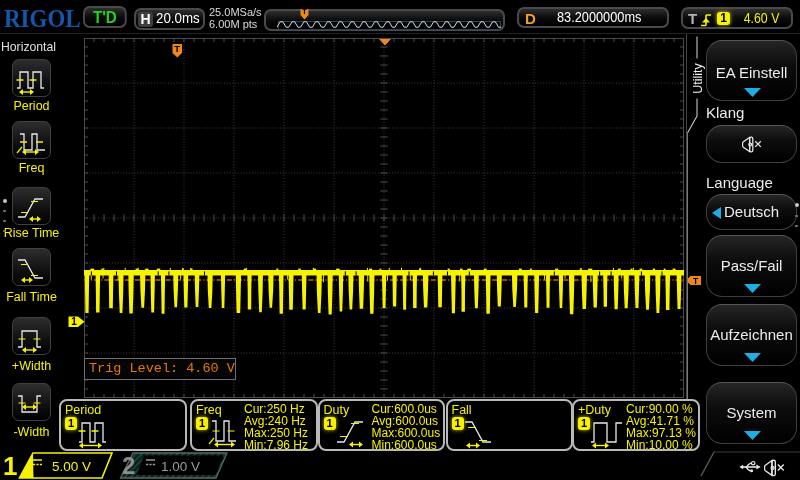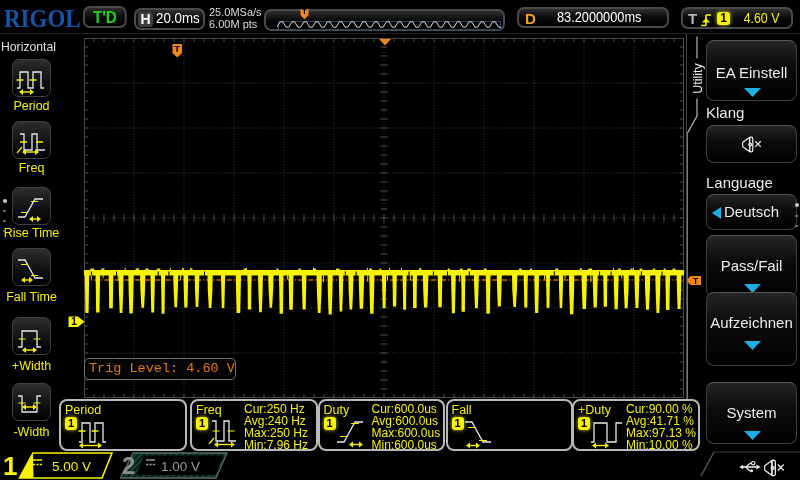--- a/index.html
+++ b/index.html
@@ -22,23 +22,23 @@
 #trigbox .badge{position:absolute;left:34px;top:2.5px;width:13px;height:13px;font-size:12px;line-height:13px}
 #trigbox .v{position:absolute;left:59px;top:0.5px;width:46px;text-align:center;font-size:14.5px;color:#f6f200;transform:scaleX(0.85);transform-origin:left}
 #topline{position:absolute;left:0;top:33px;width:800px;height:1px;background:#222}
 #hlabel{position:absolute;left:1px;top:38.5px;width:64px;font-size:13px;color:#e0e0e0;transform:scaleX(0.94);transform-origin:left}
 .sbtn{position:absolute;left:12px;width:39px;height:38px;border:1px solid #404040;border-radius:7px;background:linear-gradient(#2d2d2d,#101010 60%,#000)}
 .slbl{position:absolute;left:0;width:63px;text-align:center;font-size:12.5px;color:#f6f200}
 .mpanel{position:absolute;top:398.5px;width:127.5px;height:52.5px;border:2px solid #b9b9b9;border-radius:8px;background:#000}
 .mpanel .ttl{position:absolute;left:4px;top:2.5px;font-size:12.5px;color:#f6f200}
 .mpanel .badge{position:absolute;left:4px;top:16px;width:12px;height:13px;font-size:11px;line-height:13px}
 .mpanel .vals{position:absolute;left:52px;top:2px;font-size:12px;line-height:12.2px;color:#f6f200;white-space:pre}
-.menu-btn{position:absolute;left:706px;width:91px;border:1px solid #3f3f3f;border-top-color:#555;border-radius:8px;background:linear-gradient(#252525,#0d0d0d 40%,#000);text-align:center;color:#ececec;font-size:15px}
+.menu-btn{position:absolute;left:706px;width:91px;border:1px solid #3f3f3f;border-top-color:#555;border-radius:16px;background:linear-gradient(#252525,#0d0d0d 40%,#000);text-align:center;color:#ececec;font-size:15px}
 .mtitle{position:absolute;left:706px;width:91px;text-align:left;color:#ececec;font-size:15px}
-#trlvl{position:absolute;left:84px;top:358px;width:152px;height:22px;border:1px solid #6e6e6e;border-radius:5px;background:#050505;color:#e87800;font-family:"Liberation Mono",monospace;font-size:13.5px;line-height:20px;padding-left:4px;white-space:pre}
+#trlvl{position:absolute;left:84px;top:358px;width:152px;height:22px;border:1px solid #6e6e6e;border-radius:0;background:#050505;color:#e87800;font-family:"Liberation Mono",monospace;font-size:13.5px;line-height:20px;padding-left:4px;white-space:pre}
 #utility{position:absolute;left:677.5px;top:71.5px;width:40px;height:13px;background:#000;text-align:center;transform:rotate(-90deg);font-size:12.5px;line-height:13px;color:#f0f0f0}
 .dot1{position:absolute;border-radius:50%}
 </style></head>
 <body>
 <div id="logo">RIGOL</div>
 <div class="tbox" id="td">T'D</div>
 <div class="tbox" id="hbox">
     <span class="h">H</span>
     <span class="v">20.0ms</span>
   </div>
@@ -623,21 +623,21 @@
       </g>
     </svg>
   </div>
 <div class="mtitle" style="top:174px">Language</div>
 <div class="menu-btn" style="top:194px;height:36px;line-height:34px"><svg class="abs" style="left:5px;top:12px" width="9" height="12" viewBox="0 0 9 12">
       <polygon points="9,0 9,12 0,6" fill="#1caee4"></polygon>
     </svg><span style="margin-left:0">Deutsch</span></div>
 <div class="menu-btn" style="top:235px;height:62px;line-height:60px">Pass/Fail<svg class="abs" style="left:37px;top:48px" width="17" height="9" viewBox="0 0 17 9">
       <polygon points="0,0 17,0 8.5,9" fill="#1caee4"></polygon>
     </svg></div>
-<div class="menu-btn" style="top:292px;height:74px;line-height:60px">Aufzeichnen<svg class="abs" style="left:37px;top:48px" width="17" height="9" viewBox="0 0 17 9">
+<div class="menu-btn" style="top:304px;height:62px;line-height:60px">Aufzeichnen<svg class="abs" style="left:37px;top:48px" width="17" height="9" viewBox="0 0 17 9">
       <polygon points="0,0 17,0 8.5,9" fill="#1caee4"></polygon>
     </svg></div>
 <div class="menu-btn" style="top:382px;height:62px;line-height:60px">System<svg class="abs" style="left:37px;top:48px" width="17" height="9" viewBox="0 0 17 9">
       <polygon points="0,0 17,0 8.5,9" fill="#1caee4"></polygon>
     </svg></div>
 <div class="dot1" style="left:794.5px;top:203px;width:4px;height:4px;background:#c8c8c8"></div>
 <div class="dot1" style="left:795.2px;top:214.5px;width:2.6px;height:2.6px;background:#7a7a7a"></div>
 <div class="dot1" style="left:795.2px;top:224.5px;width:2.6px;height:2.6px;background:#7a7a7a"></div>
 
 <div class="mpanel" style="left:59px">

